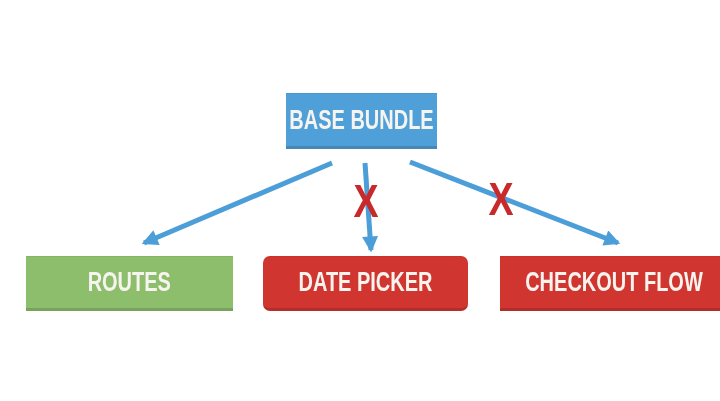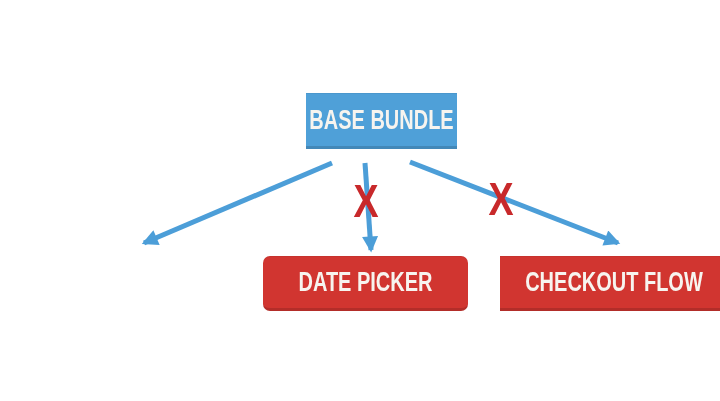--- a/index.html
+++ b/index.html
@@ -31,21 +31,21 @@
     color: var(--label-text, #f7f4ef);
     font-weight: bold;
     font-size: 27px;
     letter-spacing: 0px;
     white-space: nowrap;
     transform: scaleX(0.74);
     transform-origin: center center;
   }
   .node-base {
     left: 286px; top: 93px;
-    width: 151px; height: 56px; margin-left: 20px;
+    width: 151px; height: 56px;
   }
   .node-routes {
     left: 26px; top: 256px;
     width: 207px; height: 55px;
   }
   .node-date-picker {
     left: 263px; top: 256px;
     width: 205px; height: 55px; border-radius: 7px;
   }
   .node-checkout {
@@ -95,20 +95,23 @@
       </marker>
     </defs>
     <line class="arrow-line" x1="332" y1="163" x2="144" y2="243" marker-end="url(#arrowhead)"></line>
     <line class="arrow-line" x1="365" y1="163" x2="371" y2="250" marker-end="url(#arrowhead)"></line>
     <line class="arrow-line" x1="410" y1="162" x2="618" y2="243" marker-end="url(#arrowhead)"></line>
   </svg>
 
   <div class="x-mark x-date-picker">X</div>
   <div class="x-mark x-checkout">X</div>
 
+  <div class="node node-green node-routes">
+    <span class="node-label">ROUTES</span>
+  </div>
 
   <div class="node node-red node-date-picker">
     <span class="node-label">DATE PICKER</span>
   </div>
 
   <div class="node node-red node-checkout">
     <span class="node-label">CHECKOUT FLOW</span>
   </div>
 
 </div>

